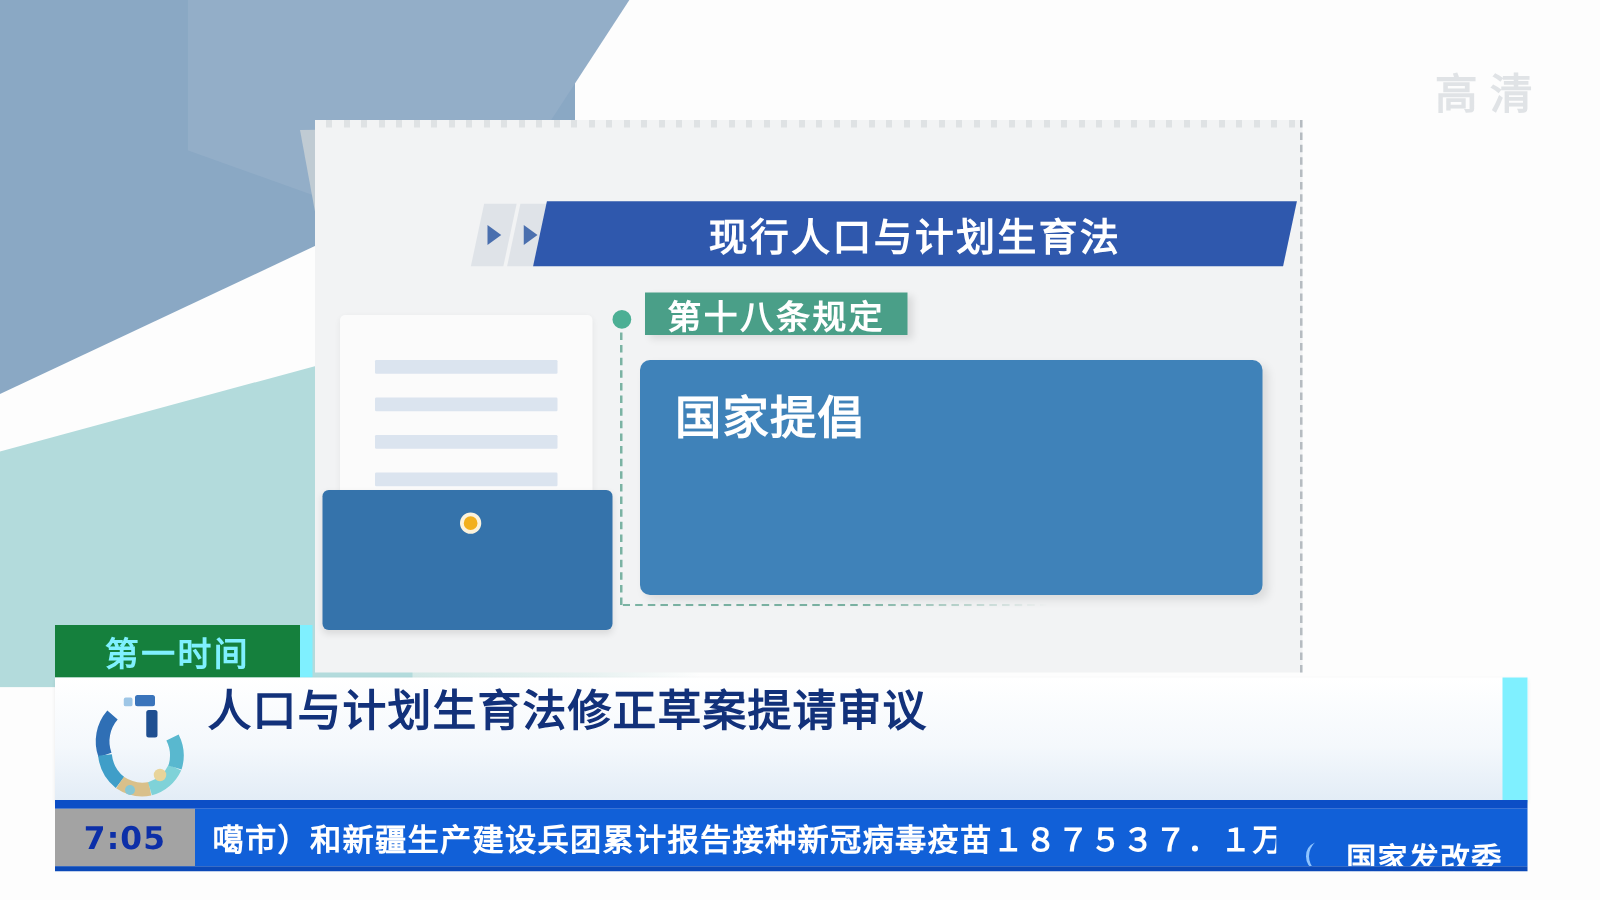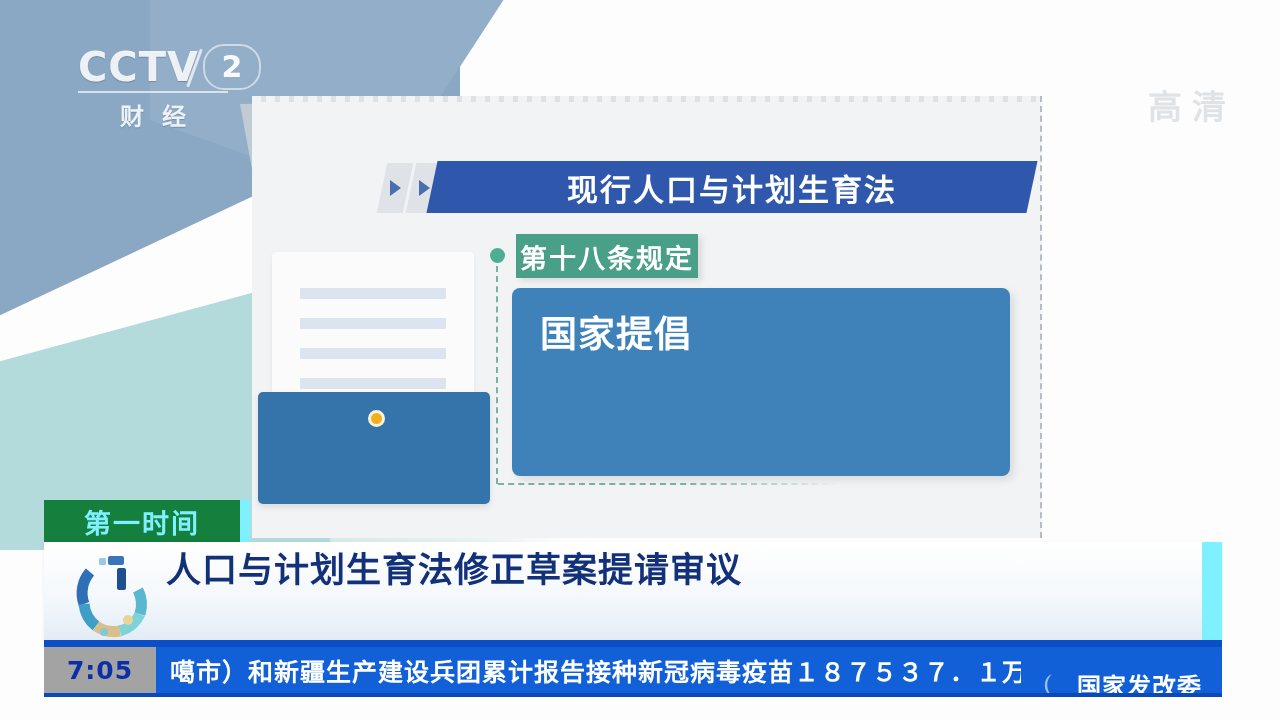--- a/index.html
+++ b/index.html
@@ -90,21 +90,20 @@
   
   .hd-mark {
     position: absolute;
     right: 44px; top: 48px;
     font-size: 34px;
     letter-spacing: 10px;
     color: rgba(160,170,180,0.30);
     font-weight: 700;
     font-family: Liberation Mono, monospace;
     user-select: none;
-    margin-top: 32px;
   }
 
   
   .cctv-bug {
     position: absolute;
     left: 78px; top: 44px;
     width: 190px; height: 90px;
     user-select: none;
   }
   .cctv-row {
@@ -220,22 +219,22 @@
     width: 340px; height: 0;
     border-top: 2px dashed #7bb3a3;
     -webkit-mask-image: linear-gradient(90deg, #000 0%, #000 55%, rgba(0,0,0,0) 100%);
             mask-image: linear-gradient(90deg, #000 0%, #000 55%, rgba(0,0,0,0) 100%);
   }
 
   
   .article-badge {
     position: absolute;
     left: 516px; top: 234px;
-    height: 44px;
-    padding: 0 4px;
+    height: 34px;
+    padding: 0 18px;
     background: #4a9f88;
     display: flex; align-items: center;
     box-shadow: 4px 3px 6px rgba(0,0,0,0.10);
   }
   .article-badge-text {
     color: #ffffff;
     font-size: 27px;
     font-weight: 700;
     letter-spacing: 2px;
     white-space: nowrap;
@@ -428,31 +427,20 @@
   <div class="bg-wedge-mint"></div>
   <div class="bg-haze-mint"></div>
   <div class="bg-slab-grey"></div>
   <div class="bg-slab-grey2"></div>
 
   <div class="content-panel"></div>
   <div class="panel-topnotch"></div>
 
   <div class="hd-mark">高清</div>
 
-  <div class="cctv-bug">
-    <div class="cctv-row">
-      <span class="cctv-word">CCTV</span>
-      <span class="cctv-pill">
-        <span class="cctv-slash"></span>
-        <span class="cctv-num">2</span>
-      </span>
-    </div>
-    <div class="cctv-underline"></div>
-    <div class="cctv-sub">财经</div>
-  </div>
 
   <div class="banner-arrows">
     <div class="arrow-tab">
       <div class="arrow-tri"></div>
     </div>
     <div class="arrow-tab">
       <div class="arrow-tri"></div>
     </div>
   </div>
   <div class="banner">

